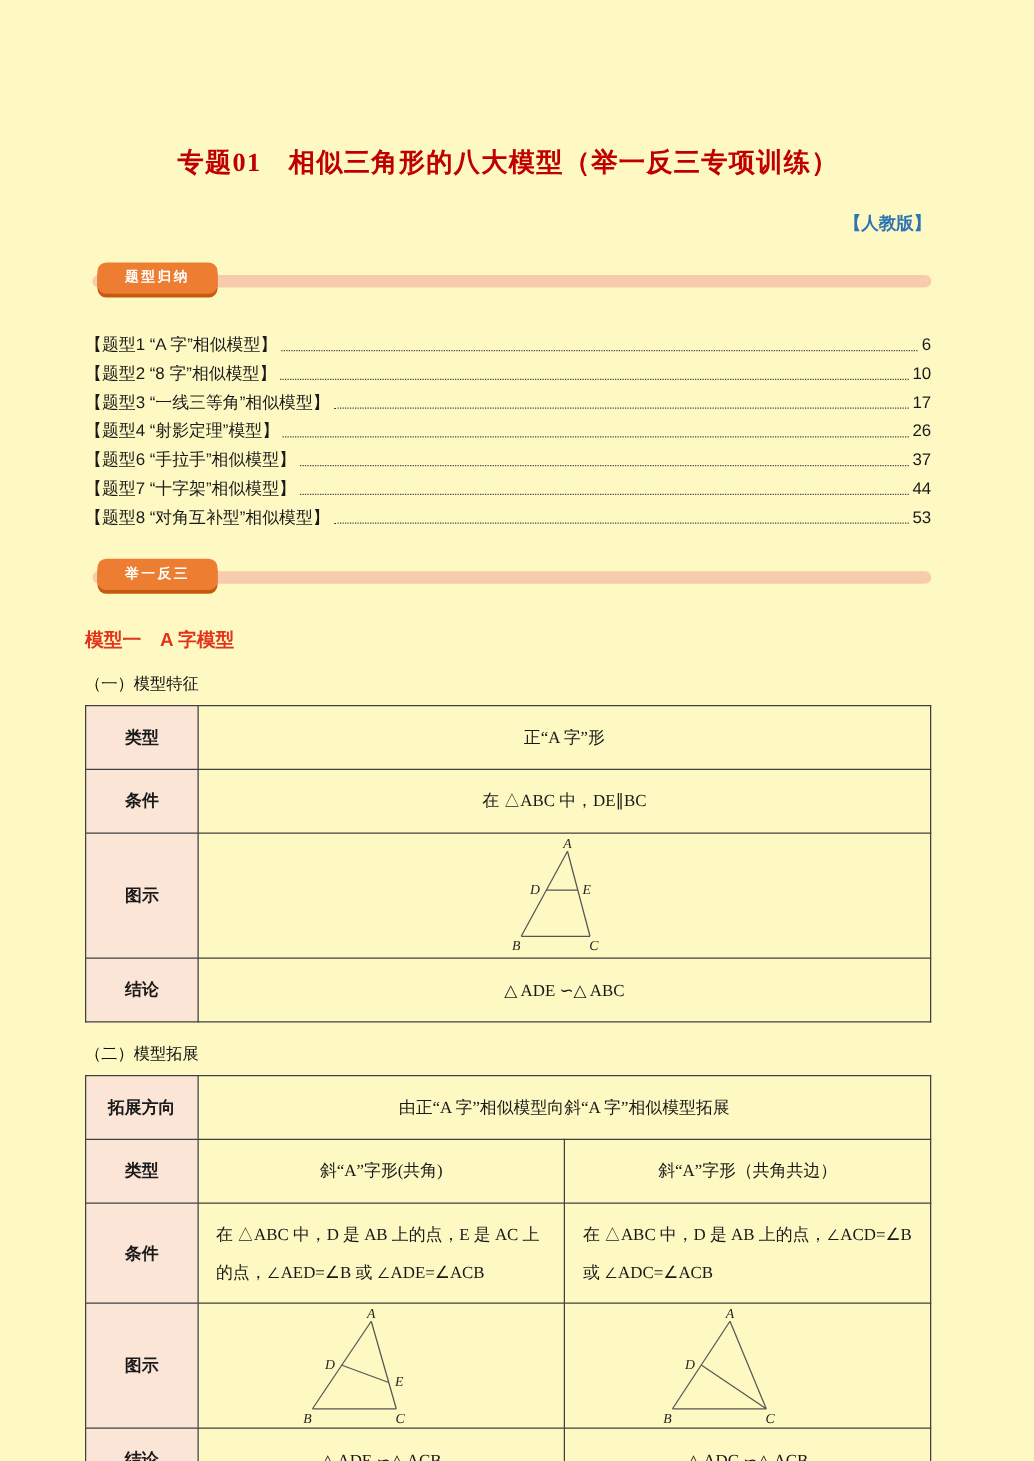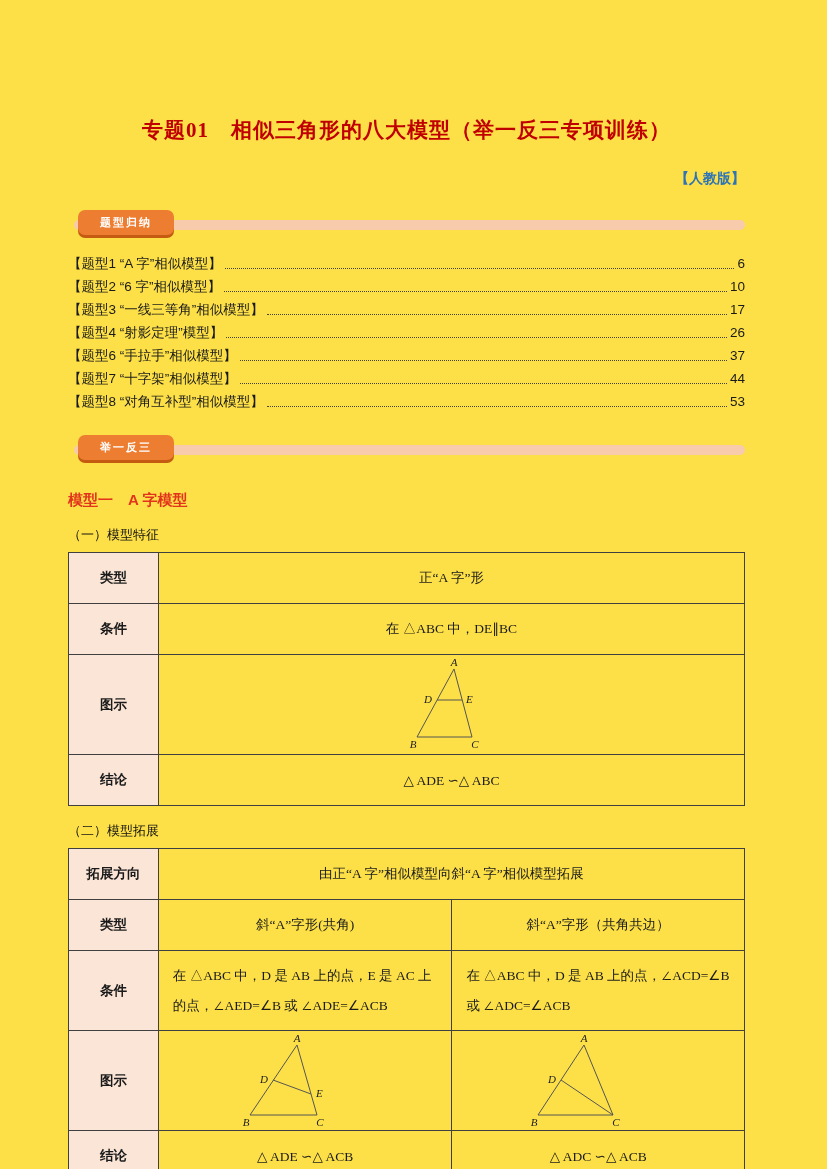--- a/index.html
+++ b/index.html
@@ -1,18 +1,18 @@
 <!DOCTYPE html>
 <html style="--title-red: #c00000; --edition-blue: #2e74b5; --banner-orange: #ed7d31; --banner-shadow: #c55a11; --banner-bar: #f8cbad; --heading-red: #e2341d; --cell-bg: #fbe5d6; --border: #404040;"><head>
 <meta charset="utf-8">
 <style>
   * { margin:0; padding:0; box-sizing:border-box; }
   html,body { background:#ffffff; }
   .page {
-    position:relative; width:827px; height:1169px; background:#fde047;
+    position:relative; width:827px; height:1169px; background:#fef9c3;
     font-family:"Liberation Sans", sans-serif; color:#1a1a1a; overflow:hidden;
   }
   .content { width:677px; margin-left:68px; }
 
   .doc-title {
     margin-top:116px; text-align:center;
     font-size:21px; font-weight:bold; letter-spacing:1px;
     color:var(--title-red,#c00000);
     font-family:"Liberation Serif", serif;
   }
@@ -26,21 +26,21 @@
     position:absolute; left:6px; right:0; top:10px; height:10px;
     background:var(--banner-bar,#f8cbad); border-radius:6px;
   }
   .banner-badge {
     position:absolute; left:10px; top:0; height:25px; line-height:25px;
     padding:0 22px; background:var(--banner-orange,#ed7d31); color:#fff;
     font-weight:bold; font-size:11px; letter-spacing:2px; border-radius:7px;
     box-shadow:0 3px 0 var(--banner-shadow,#c55a11);
   }
 
-  .toc { margin-top:12px; font-size:13.5px; }
+  .toc { margin-top:24px; font-size:13.5px; }
   .toc-row { display:flex; height:23px; align-items:center; }
   .toc-label { white-space:nowrap; }
   .toc-leader {
     flex:1; margin:0 3px; align-self:flex-end; margin-bottom:6px;
     border-bottom:1.6px dotted #444; height:0;
   }
   .toc-page { white-space:nowrap; }
 
   .model-heading {
     margin-top:26px; font-size:15px; font-weight:bold;
@@ -82,21 +82,21 @@
       <div class="banner-badge">题型归纳</div>
     </div>
 
     <div class="toc">
       <div class="toc-row">
         <span class="toc-label">【题型1 “A 字”相似模型】</span>
         <span class="toc-leader"></span>
         <span class="toc-page">6</span>
       </div>
       <div class="toc-row">
-        <span class="toc-label">【题型2 “6 字”相似模型】</span>
+        <span class="toc-label">【题型2 “8 字”相似模型】</span>
         <span class="toc-leader"></span>
         <span class="toc-page">10</span>
       </div>
       <div class="toc-row">
         <span class="toc-label">【题型3 “一线三等角”相似模型】</span>
         <span class="toc-leader"></span>
         <span class="toc-page">17</span>
       </div>
       <div class="toc-row">
         <span class="toc-label">【题型4 “射影定理”模型】</span>

